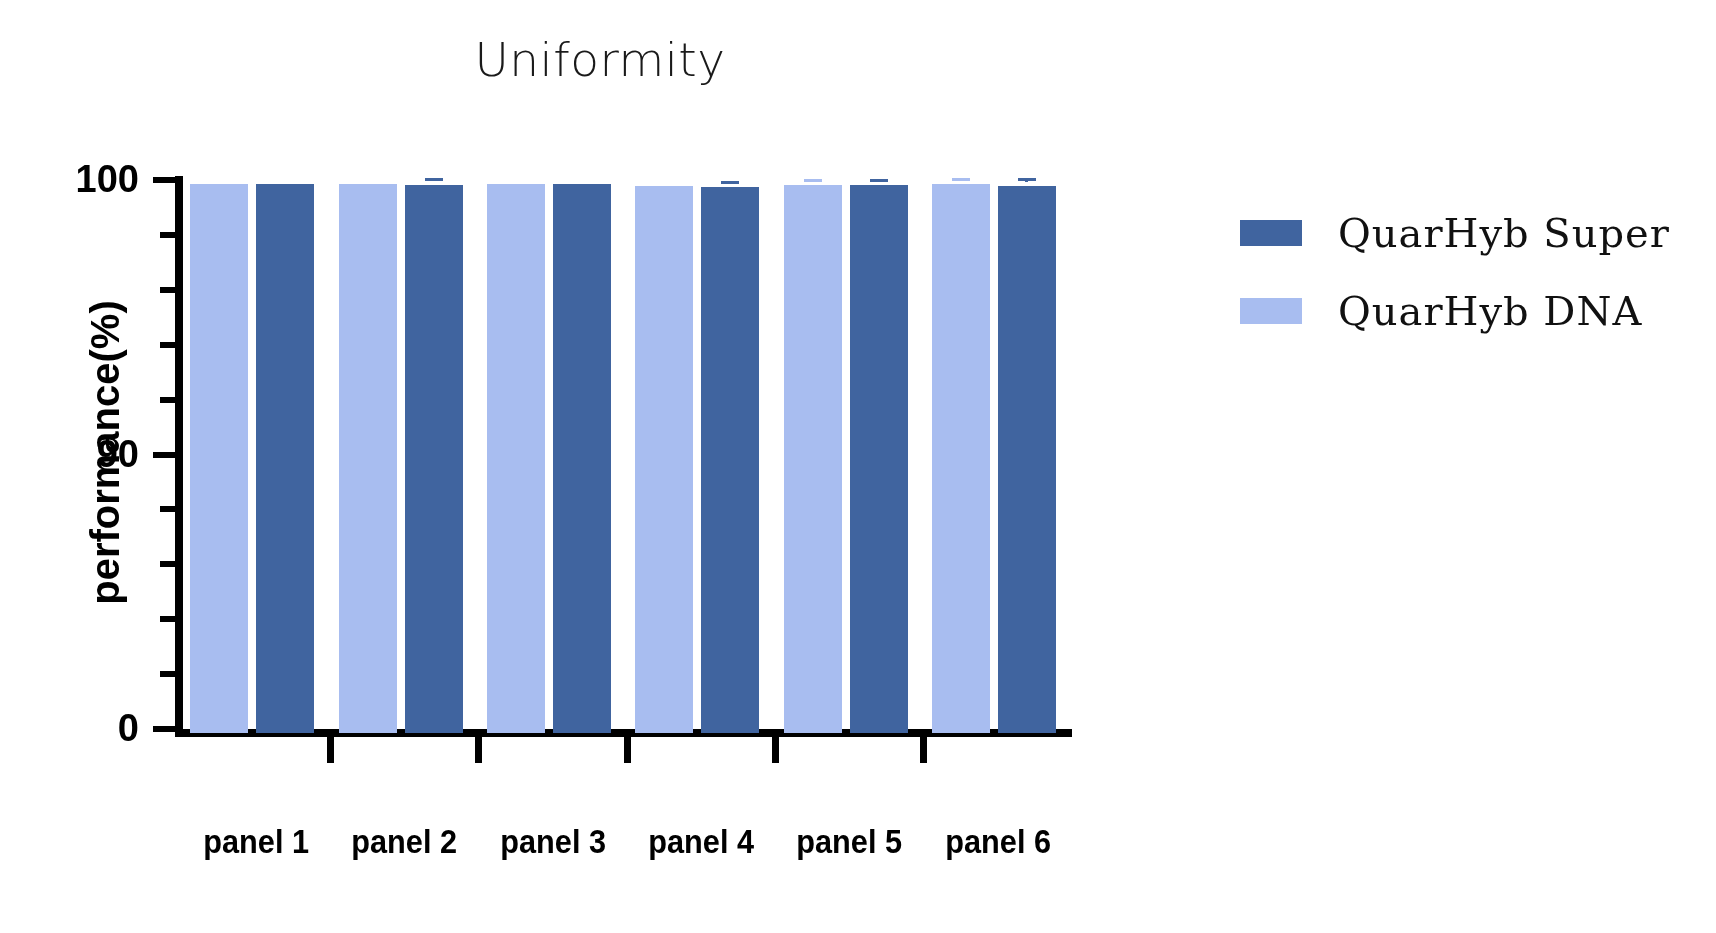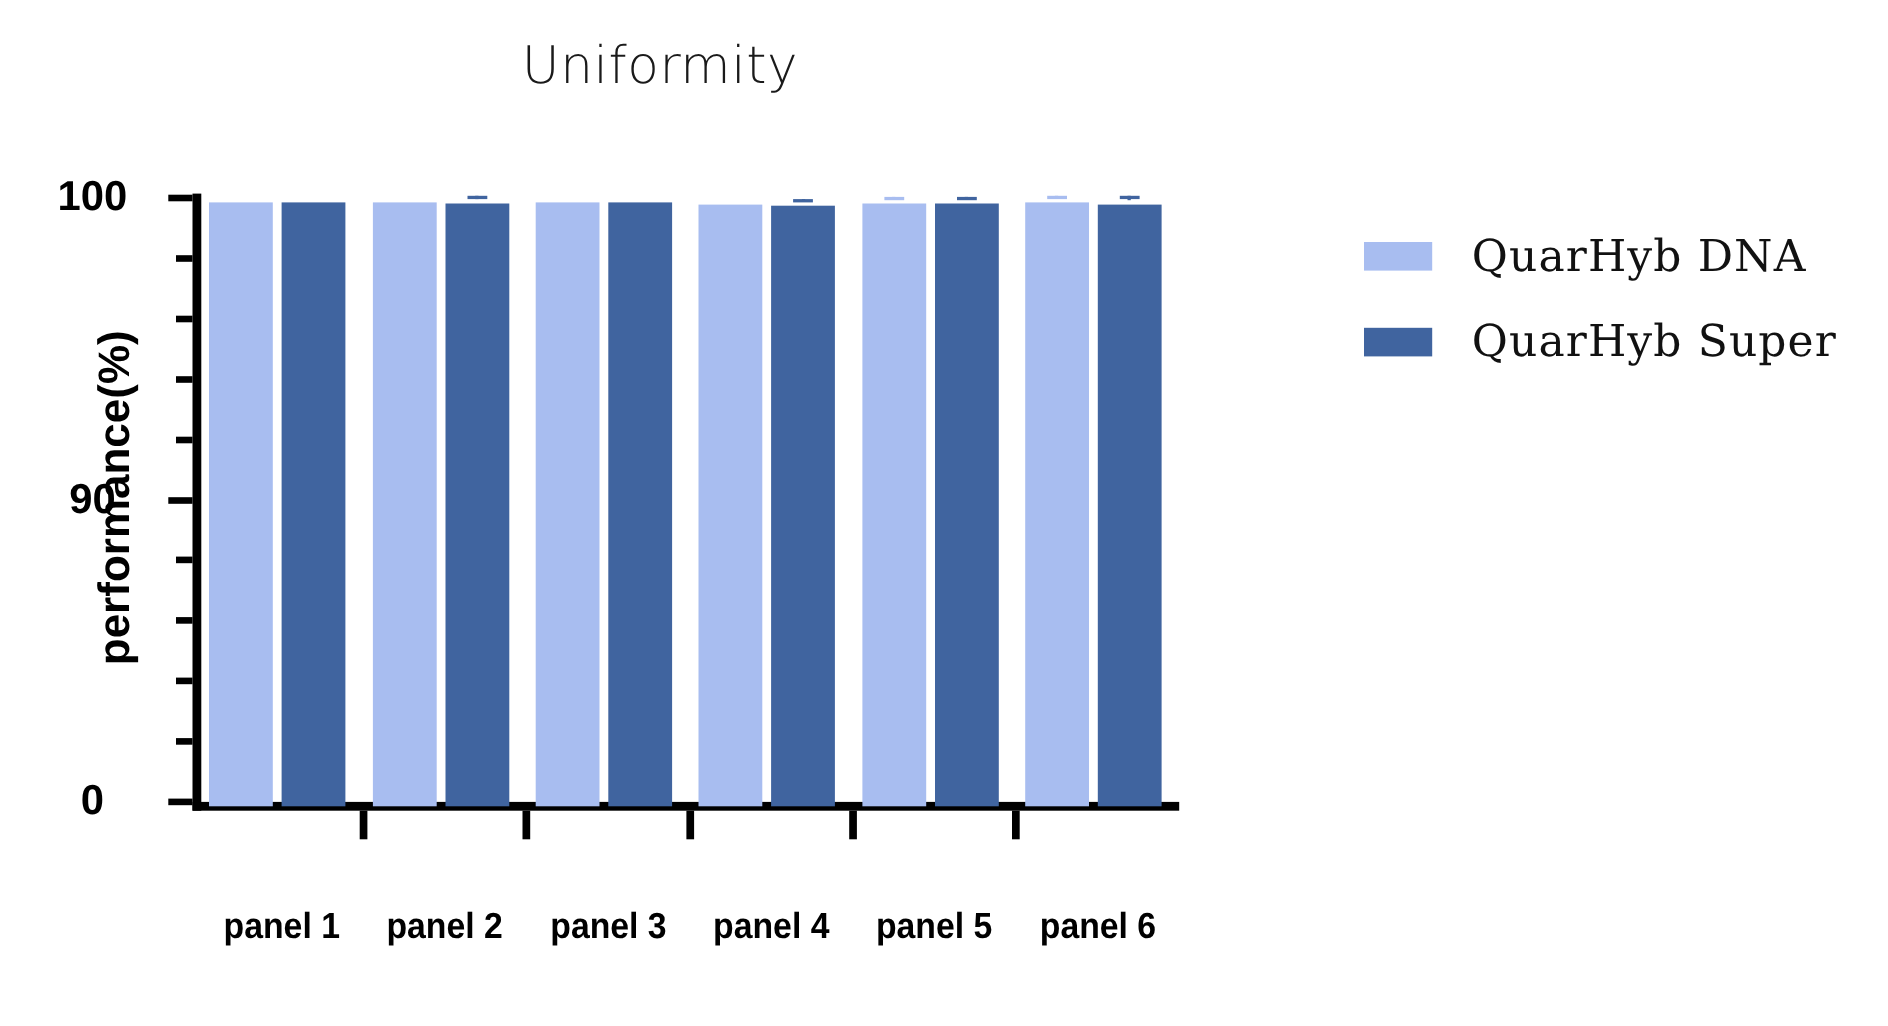--- a/index.html
+++ b/index.html
@@ -85,21 +85,21 @@
     background: #000;
     height: 6px;
   }
   .y-tick.major { width: 22px; left: 153px; }
   .y-tick.minor { width: 15px; left: 160px; }
 
   .y-tick-label {
     position: absolute;
     right: 0;
     width: 110px;
-    text-align: center;
+    text-align: right;
     font-family: "Liberation Sans", sans-serif;
     font-weight: bold;
     font-size: 38px;
     color: #000;
     line-height: 1;
   }
 
   .x-tick {
     position: absolute;
     top: 737px;
@@ -230,22 +230,22 @@
       <div class="x-tick-label" style="left: 182px; width: 148.333px;">panel 1</div>
       <div class="x-tick-label" style="left: 330.333px; width: 148.333px;">panel 2</div>
       <div class="x-tick-label" style="left: 478.667px; width: 148.333px;">panel 3</div>
       <div class="x-tick-label" style="left: 627px; width: 148.333px;">panel 4</div>
       <div class="x-tick-label" style="left: 775.333px; width: 148.333px;">panel 5</div>
       <div class="x-tick-label" style="left: 923.667px; width: 148.333px;">panel 6</div>
     </div>
 
   <div id="legend">
       <div class="legend-row">
+        <div class="legend-swatch" style="background: rgb(64, 100, 159);"></div>
+        <div class="legend-label">QuarHyb Super</div>
+      </div>
+      <div class="legend-row">
         <div class="legend-swatch" style="background: rgb(168, 189, 240);"></div>
         <div class="legend-label">QuarHyb DNA</div>
       </div>
-      <div class="legend-row">
-        <div class="legend-swatch" style="background: rgb(64, 100, 159);"></div>
-        <div class="legend-label">QuarHyb Super</div>
-      </div>
     </div>
 
 </div>
 
 </body></html>

